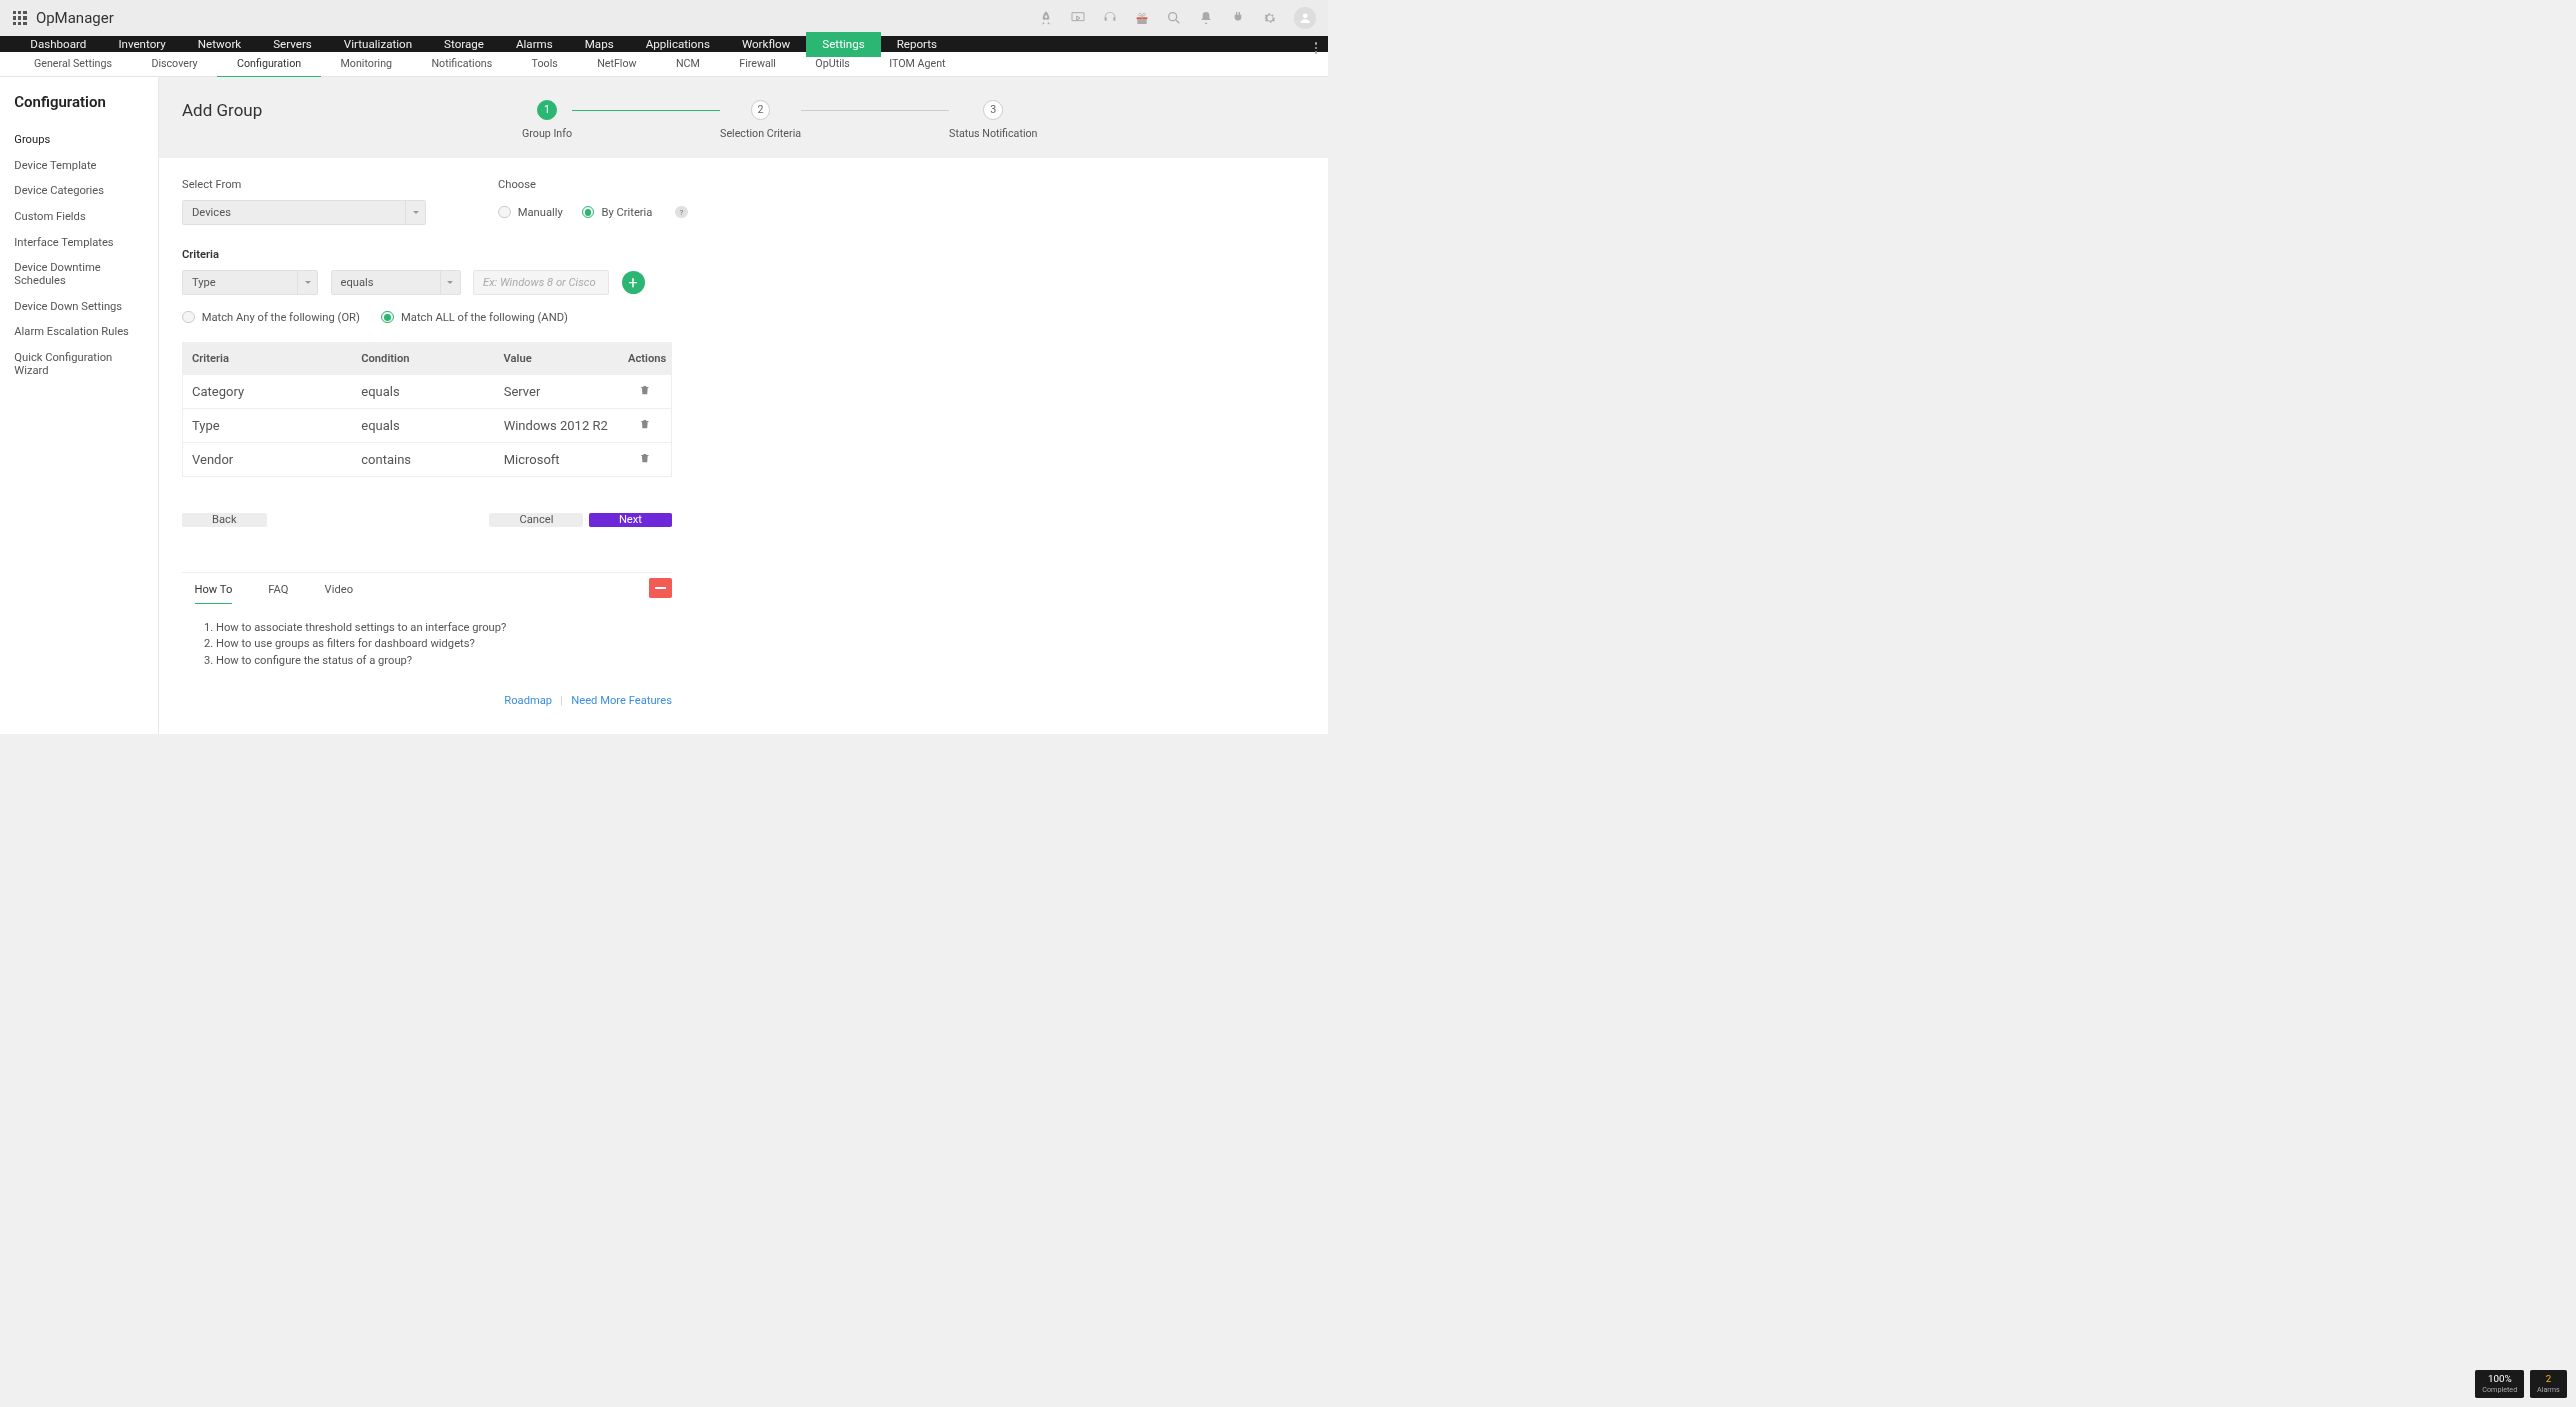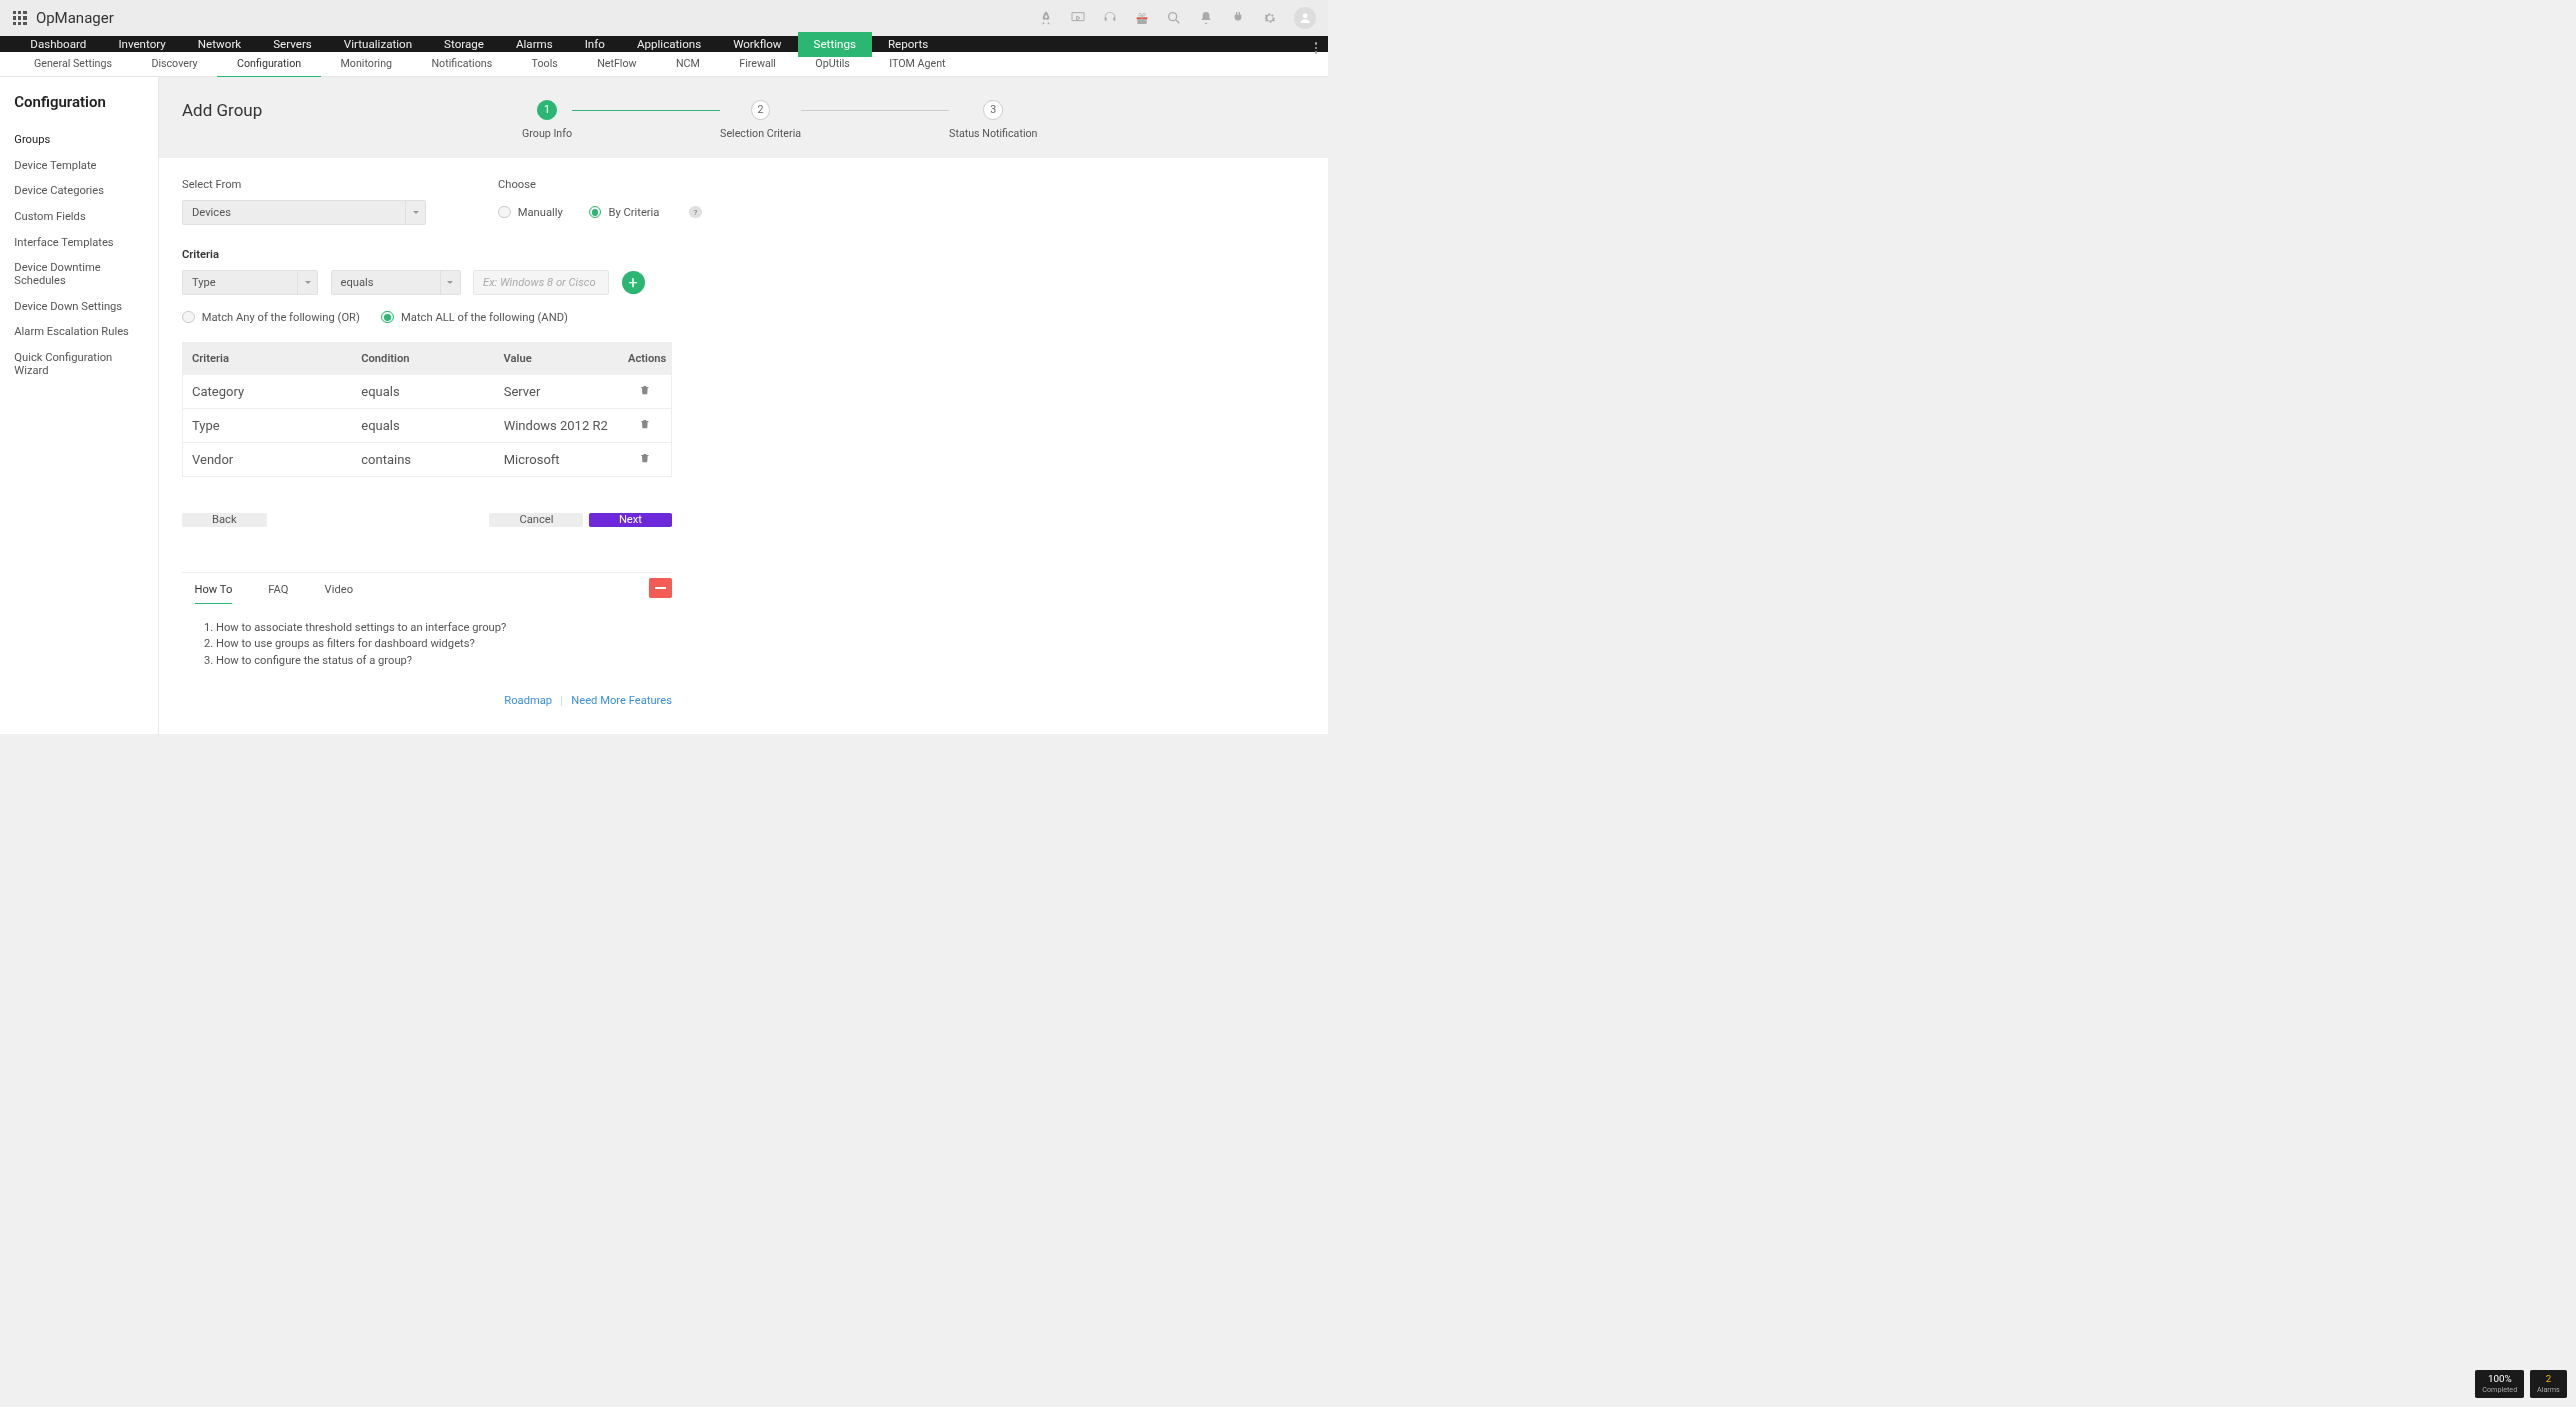--- a/index.html
+++ b/index.html
@@ -57,21 +57,21 @@
 .field-label.bold { font-weight: 600; color: #333; }
 .select { background: #ededed; border: 0.9px solid #e0e0e0; height: 25px; display: flex; align-items: center; padding: 0 9px; font-size: 11.2px; color: #555; position: relative; cursor: pointer; border-radius: 1.8px;}
 .select-caret { position: absolute; right: 0; top: 0; width: 19.7px; height: 100%; border-left: 0.9px solid #e0e0e0; display: flex; align-items: center; justify-content: center; }
 .select-caret::after { content: ""; width: 0; height: 0; border-left: 3.6px solid transparent; border-right: 3.6px solid transparent; border-top: 3.6px solid #999; }
 .w260 { width: 244px; }
 .w150 { width: 136px; }
 .w145 { width: 130px; }
 .text-input { background: #f5f5f5; border: 0.9px solid #e5e5e5; height: 25px; padding: 0 9px; font-size: 11.2px; width: 136px; border-radius: 1.8px;}
 .text-input::placeholder { color: #aaa; font-style: italic;}
 
-.radio-group { display: flex; align-items: center; gap: 26px; height: 25px; }
+.radio-group { display: flex; align-items: center; gap: 19px; height: 25px; }
 .radio { display: flex; align-items: center; gap: 7.2px; cursor: pointer; font-size: 11.2px; color: #555;}
 .radio-dot { width: 12.5px; height: 12.5px; border-radius: 50%; border: 0.9px solid #ccc; background: #f5f5f5; position: relative; }
 .radio.selected .radio-dot { border-color: #2bb673; }
 .radio.selected .radio-dot::after { content:""; position: absolute; inset: 1.8px; border-radius: 50%; background: #2bb673; }
 .help-badge { width: 12.5px; height: 12.5px; border-radius: 50%; background: #e0e0e0; color:#777; font-size: 8px; display: flex; align-items: center; justify-content: center; margin-left: 3.6px;}
 
 .criteria-row { display: flex; align-items: center; gap: 12.5px; }
 .add-btn { width: 23px; height: 23px; border-radius: 50%; background: #2bb673; color: #fff; display: flex; align-items: center; justify-content: center; font-size: 16px; cursor: pointer; }
 
 .match-row { display: flex; align-items: center; gap: 21.5px; margin-top: 16px; margin-bottom: 18px;}
@@ -190,21 +190,21 @@
 </div>
 
 <div class="primary-nav">
   <div class="primary-nav-item">Dashboard</div>
   <div class="primary-nav-item">Inventory</div>
   <div class="primary-nav-item">Network</div>
   <div class="primary-nav-item">Servers</div>
   <div class="primary-nav-item">Virtualization</div>
   <div class="primary-nav-item">Storage</div>
   <div class="primary-nav-item">Alarms</div>
-  <div class="primary-nav-item">Info</div>
+  <div class="primary-nav-item">Maps</div>
   <div class="primary-nav-item">Applications</div>
   <div class="primary-nav-item">Workflow</div>
   <div class="primary-nav-item active">Settings</div>
   <div class="primary-nav-item">Reports</div>
   <div class="nav-dots">
       <span></span>
       <span></span>
       <span></span>
     </div>
 </div>

